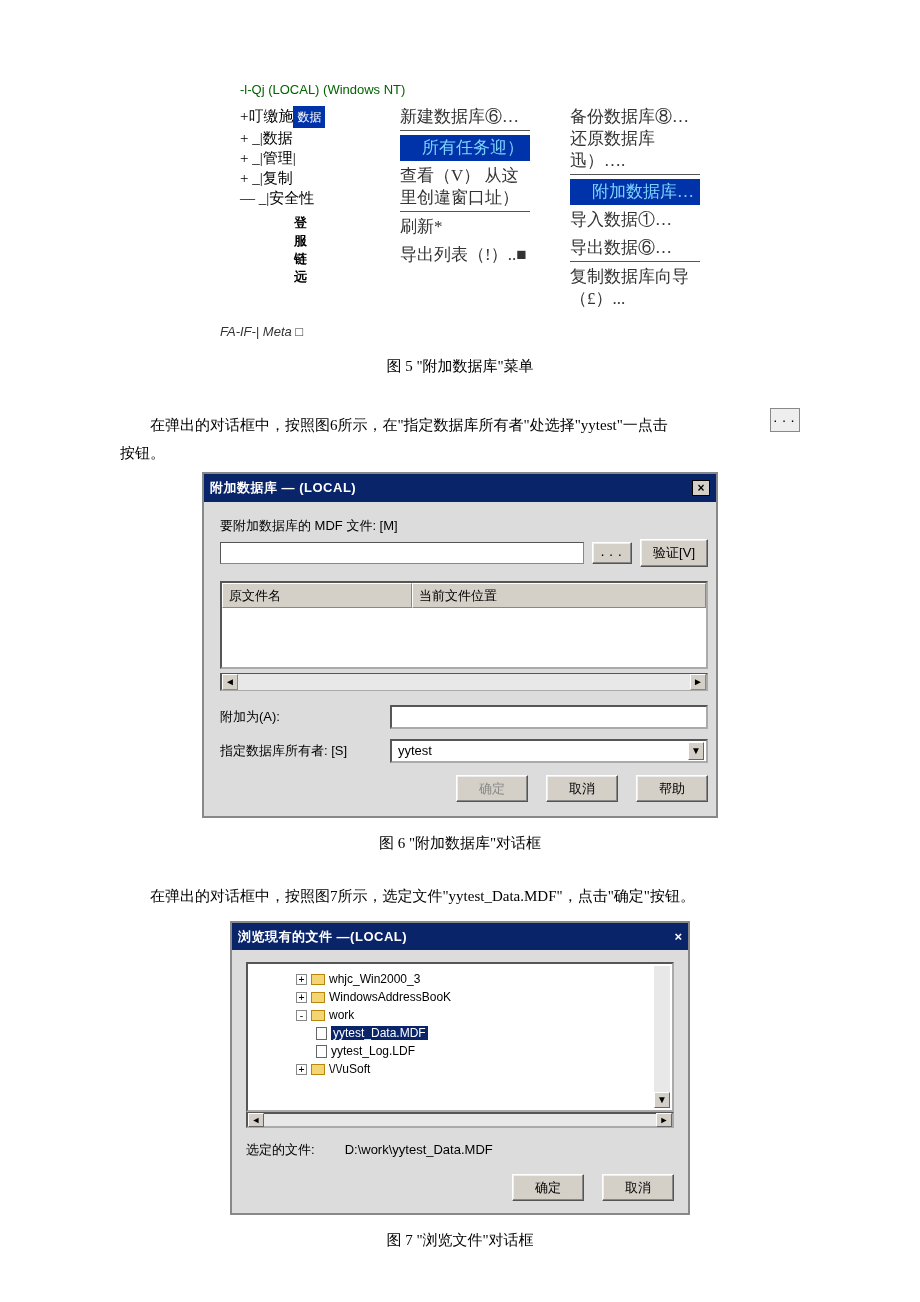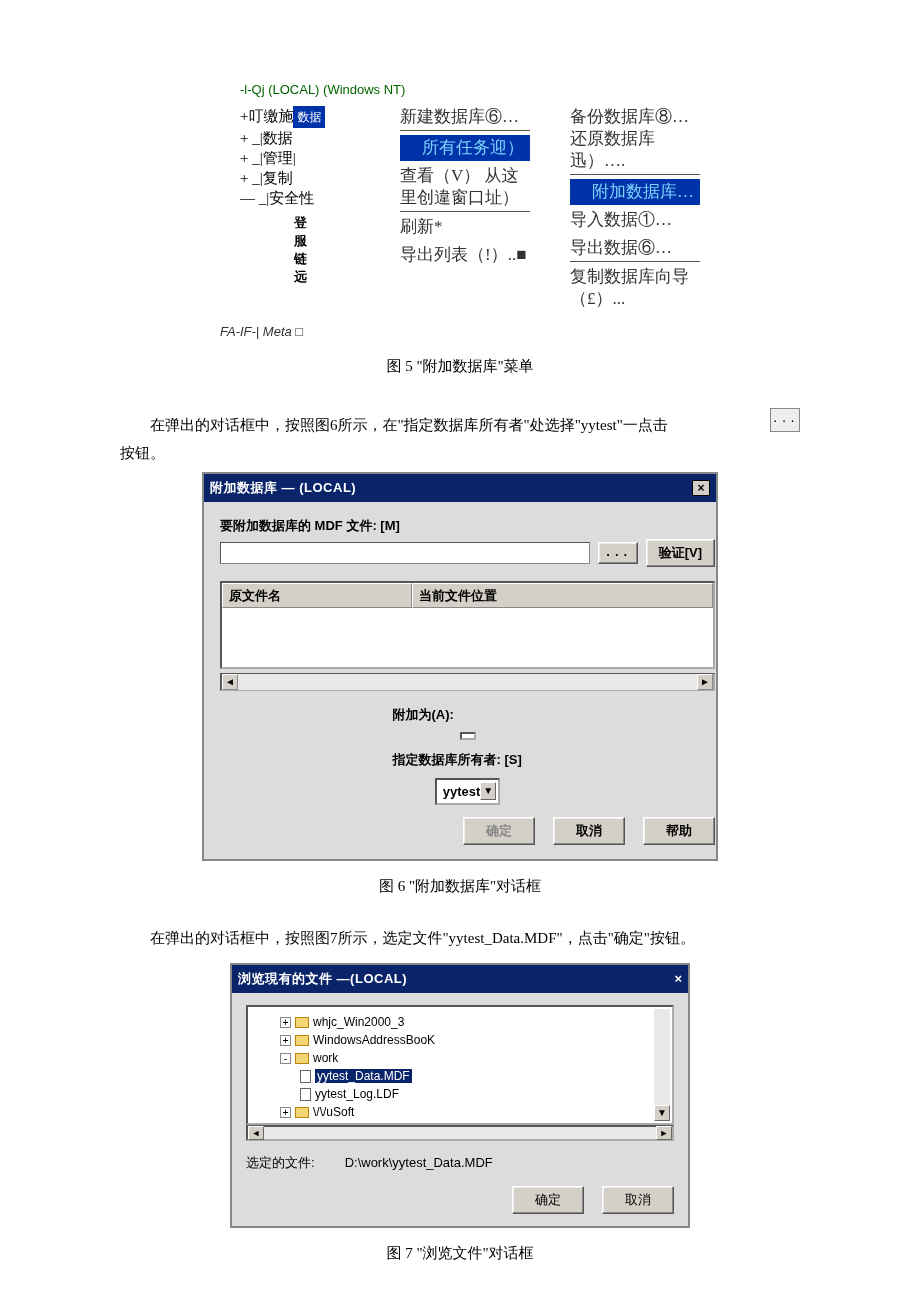--- a/index.html
+++ b/index.html
@@ -26,46 +26,46 @@
   .tree-icons { margin-left:54px; margin-top:6px; font-size:13px; font-weight:bold;}
   .tree-icons .row { display:flex; align-items:center; gap:4px; line-height:18px;}
   .caption { text-align:center; font-size:15px; margin: 14px 0 26px 0; }
   .para { text-indent: 2em; font-size:15px; line-height:2; margin: 6px 0 10px 0; }
   .para-row { display:flex; align-items:flex-start; gap:8px; }
   .browse-btn-inline { display:inline-flex; width:30px; height:24px; border:1px solid #888; background:#eee; align-items:center; justify-content:center; font-family:monospace; font-size:11px; letter-spacing:2px; margin-top:4px;}
   
   .dlg { margin: 0 auto; width: 516px; border:2px solid #888; background:#dcdcdc; font-family: "SimSun", Tahoma, sans-serif; font-size:13px;}
   .dlg .titlebar { background:#0a246a; color:#fff; font-weight:bold; padding:4px 6px; display:flex; justify-content:space-between; align-items:center; font-family: "SimSun", sans-serif; }
   .dlg .titlebar .tb-close { width:18px; height:16px; background:#d4d0c8; border:1px solid #000; color:#000; text-align:center; line-height:14px; font-size:12px; font-weight:bold; font-family:Arial; }
-  .dlg .body { padding:14px 1px 14px 16px;font-weight:bold; }
+  .dlg .body { padding:14px 8px 14px 16px; }
   .lbl { font-size:13px; margin-bottom:4px; }
   .row-flex { display:flex; align-items:center; gap:8px; margin-bottom:14px;}
   .txt { flex:1; background:#fff; border:1px solid #888; border-top-color:#555; border-left-color:#555; height:22px; padding:2px 4px; font-size:13px;}
   .btn { background:#d4d0c8; border:1px solid #fff; border-right-color:#555; border-bottom-color:#555; box-shadow: inset -1px -1px 0 #888, inset 1px 1px 0 #eee; padding:3px 12px; font-size:13px; font-family:"SimSun",sans-serif; cursor:default; text-align:center;}
   .btn.disabled { color:#888; }
   .btn.small { padding:2px 6px; font-family:monospace; letter-spacing:2px; font-size:11px;}
   .table-outer { background:#fff; border:2px inset #aaa; height:88px; margin-bottom:4px; overflow:hidden;}
   .table-head { display:flex; background:#d4d0c8;}
   .th { border:1px solid #fff; border-right-color:#888; border-bottom-color:#888; padding:2px 6px; font-size:13px;}
   .th.c1 { width:190px;}
   .th.c2 { flex:1;}
   .hscroll { display:flex; align-items:center; background:#d4d0c8; border:2px inset #aaa; height:18px; margin-bottom:14px;}
   .hscroll .arr { width:16px; height:16px; background:#d4d0c8; border:1px solid #fff; border-right-color:#888; border-bottom-color:#888; text-align:center; font-size:10px; line-height:14px;}
   .hscroll .track { flex:1; background:#e8e8e8; height:16px;}
-  .form-row { display:flex; align-items:center; gap:8px; margin-bottom:10px;flex-direction:column;}
+  .form-row { display:flex; align-items:center; gap:20px; margin-bottom:10px;}
   .form-row .lbl2 { width:150px; font-size:13px;}
   .form-row .field { flex:1; background:#fff; border:2px inset #aaa; height:24px; padding:2px 6px; font-size:13px; display:flex; align-items:center; justify-content:space-between;}
   .dd-arrow { width:16px; height:18px; background:#d4d0c8; border:1px solid #fff; border-right-color:#666; border-bottom-color:#666; text-align:center; font-size:10px; line-height:16px; margin-right:-4px;}
   .btn-row { display:flex; justify-content:flex-end; gap:18px; margin-top:12px;}
   .btn-row .btn { width:72px; }
   
   .dlg7 { margin:0 auto; width:460px; border:2px solid #888; background:#dcdcdc; font-family:"SimSun",Tahoma,sans-serif; font-size:13px;}
   .dlg7 .titlebar { background:#0a246a; color:#fff; font-weight:bold; padding:4px 6px; display:flex; justify-content:space-between; align-items:center;}
   .dlg7 .body { padding:12px 14px;}
-  .tree-box { background:#fff; border:2px inset #aaa; height:120px; padding:6px 8px; font-family:Tahoma,Arial,sans-serif; font-size:12px; overflow:hidden; position:relative;}
+  .tree-box { background:#fff; border:2px inset #aaa; height:150px; padding:6px 24px; font-family:Tahoma,Arial,sans-serif; font-size:12px; overflow:hidden; position:relative;}
   .tree-box .vtrack { position:absolute; right:2px; top:2px; bottom:2px; width:16px; background:#e8e8e8; display:flex; flex-direction:column; justify-content:flex-end;}
   .tree-box .vtrack .darr { width:16px; height:16px; background:#d4d0c8; border:1px solid #fff; border-right-color:#666; border-bottom-color:#666; text-align:center; font-size:10px; line-height:14px;}
   .tnode { line-height:18px; white-space:nowrap;}
   .tnode .pm { display:inline-block; width:11px; height:11px; border:1px solid #888; text-align:center; line-height:9px; font-size:10px; font-family:monospace; margin-right:4px; background:#fff;}
   .folder-ico { display:inline-block; width:14px; height:11px; background:#f3d673; border:1px solid #b8860b; margin-right:4px; vertical-align:middle;}
   .file-ico { display:inline-block; width:11px; height:13px; background:#fff; border:1px solid #666; margin-right:4px; vertical-align:middle;}
   .sel { background:#0a246a; color:#fff; padding:0 2px;}
   .ind1{margin-left:24px;} .ind2{margin-left:44px;}
   .hscroll7 { display:flex; align-items:center; background:#e8e8e8; border:2px inset #aaa; height:16px;}
   .sel-row { display:flex; gap:30px; margin-top:12px; font-size:13px; align-items:center;}

